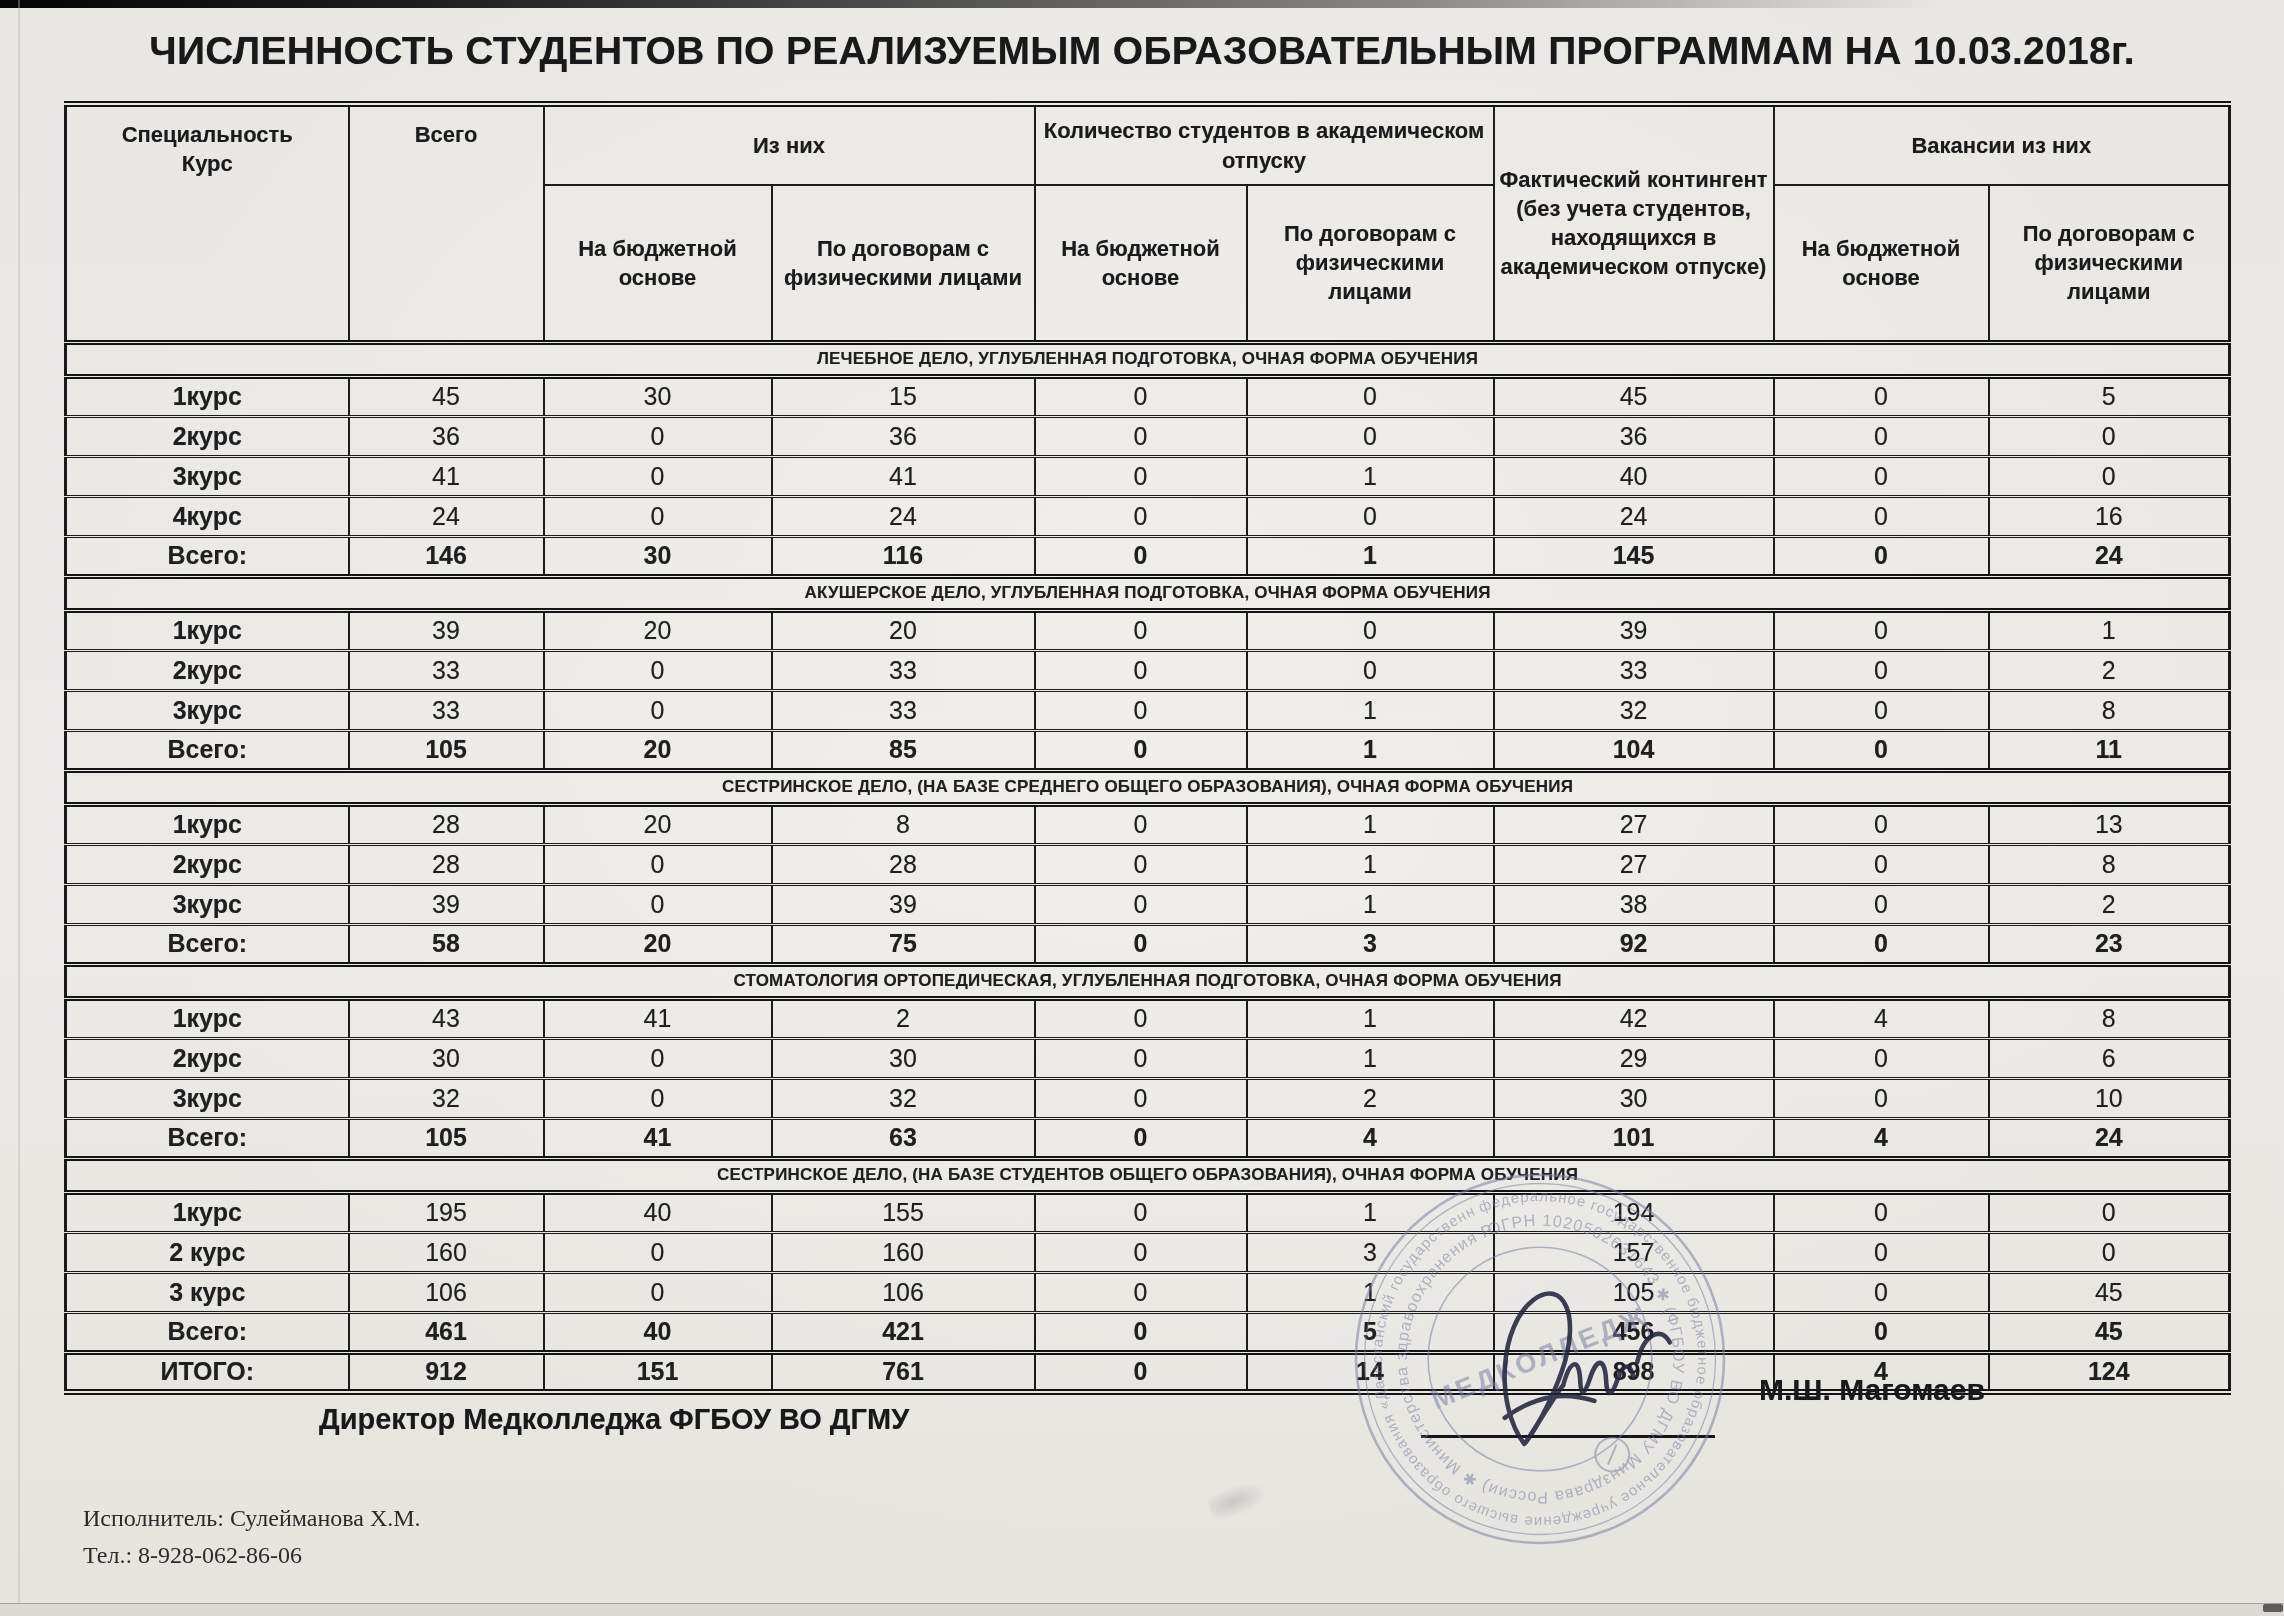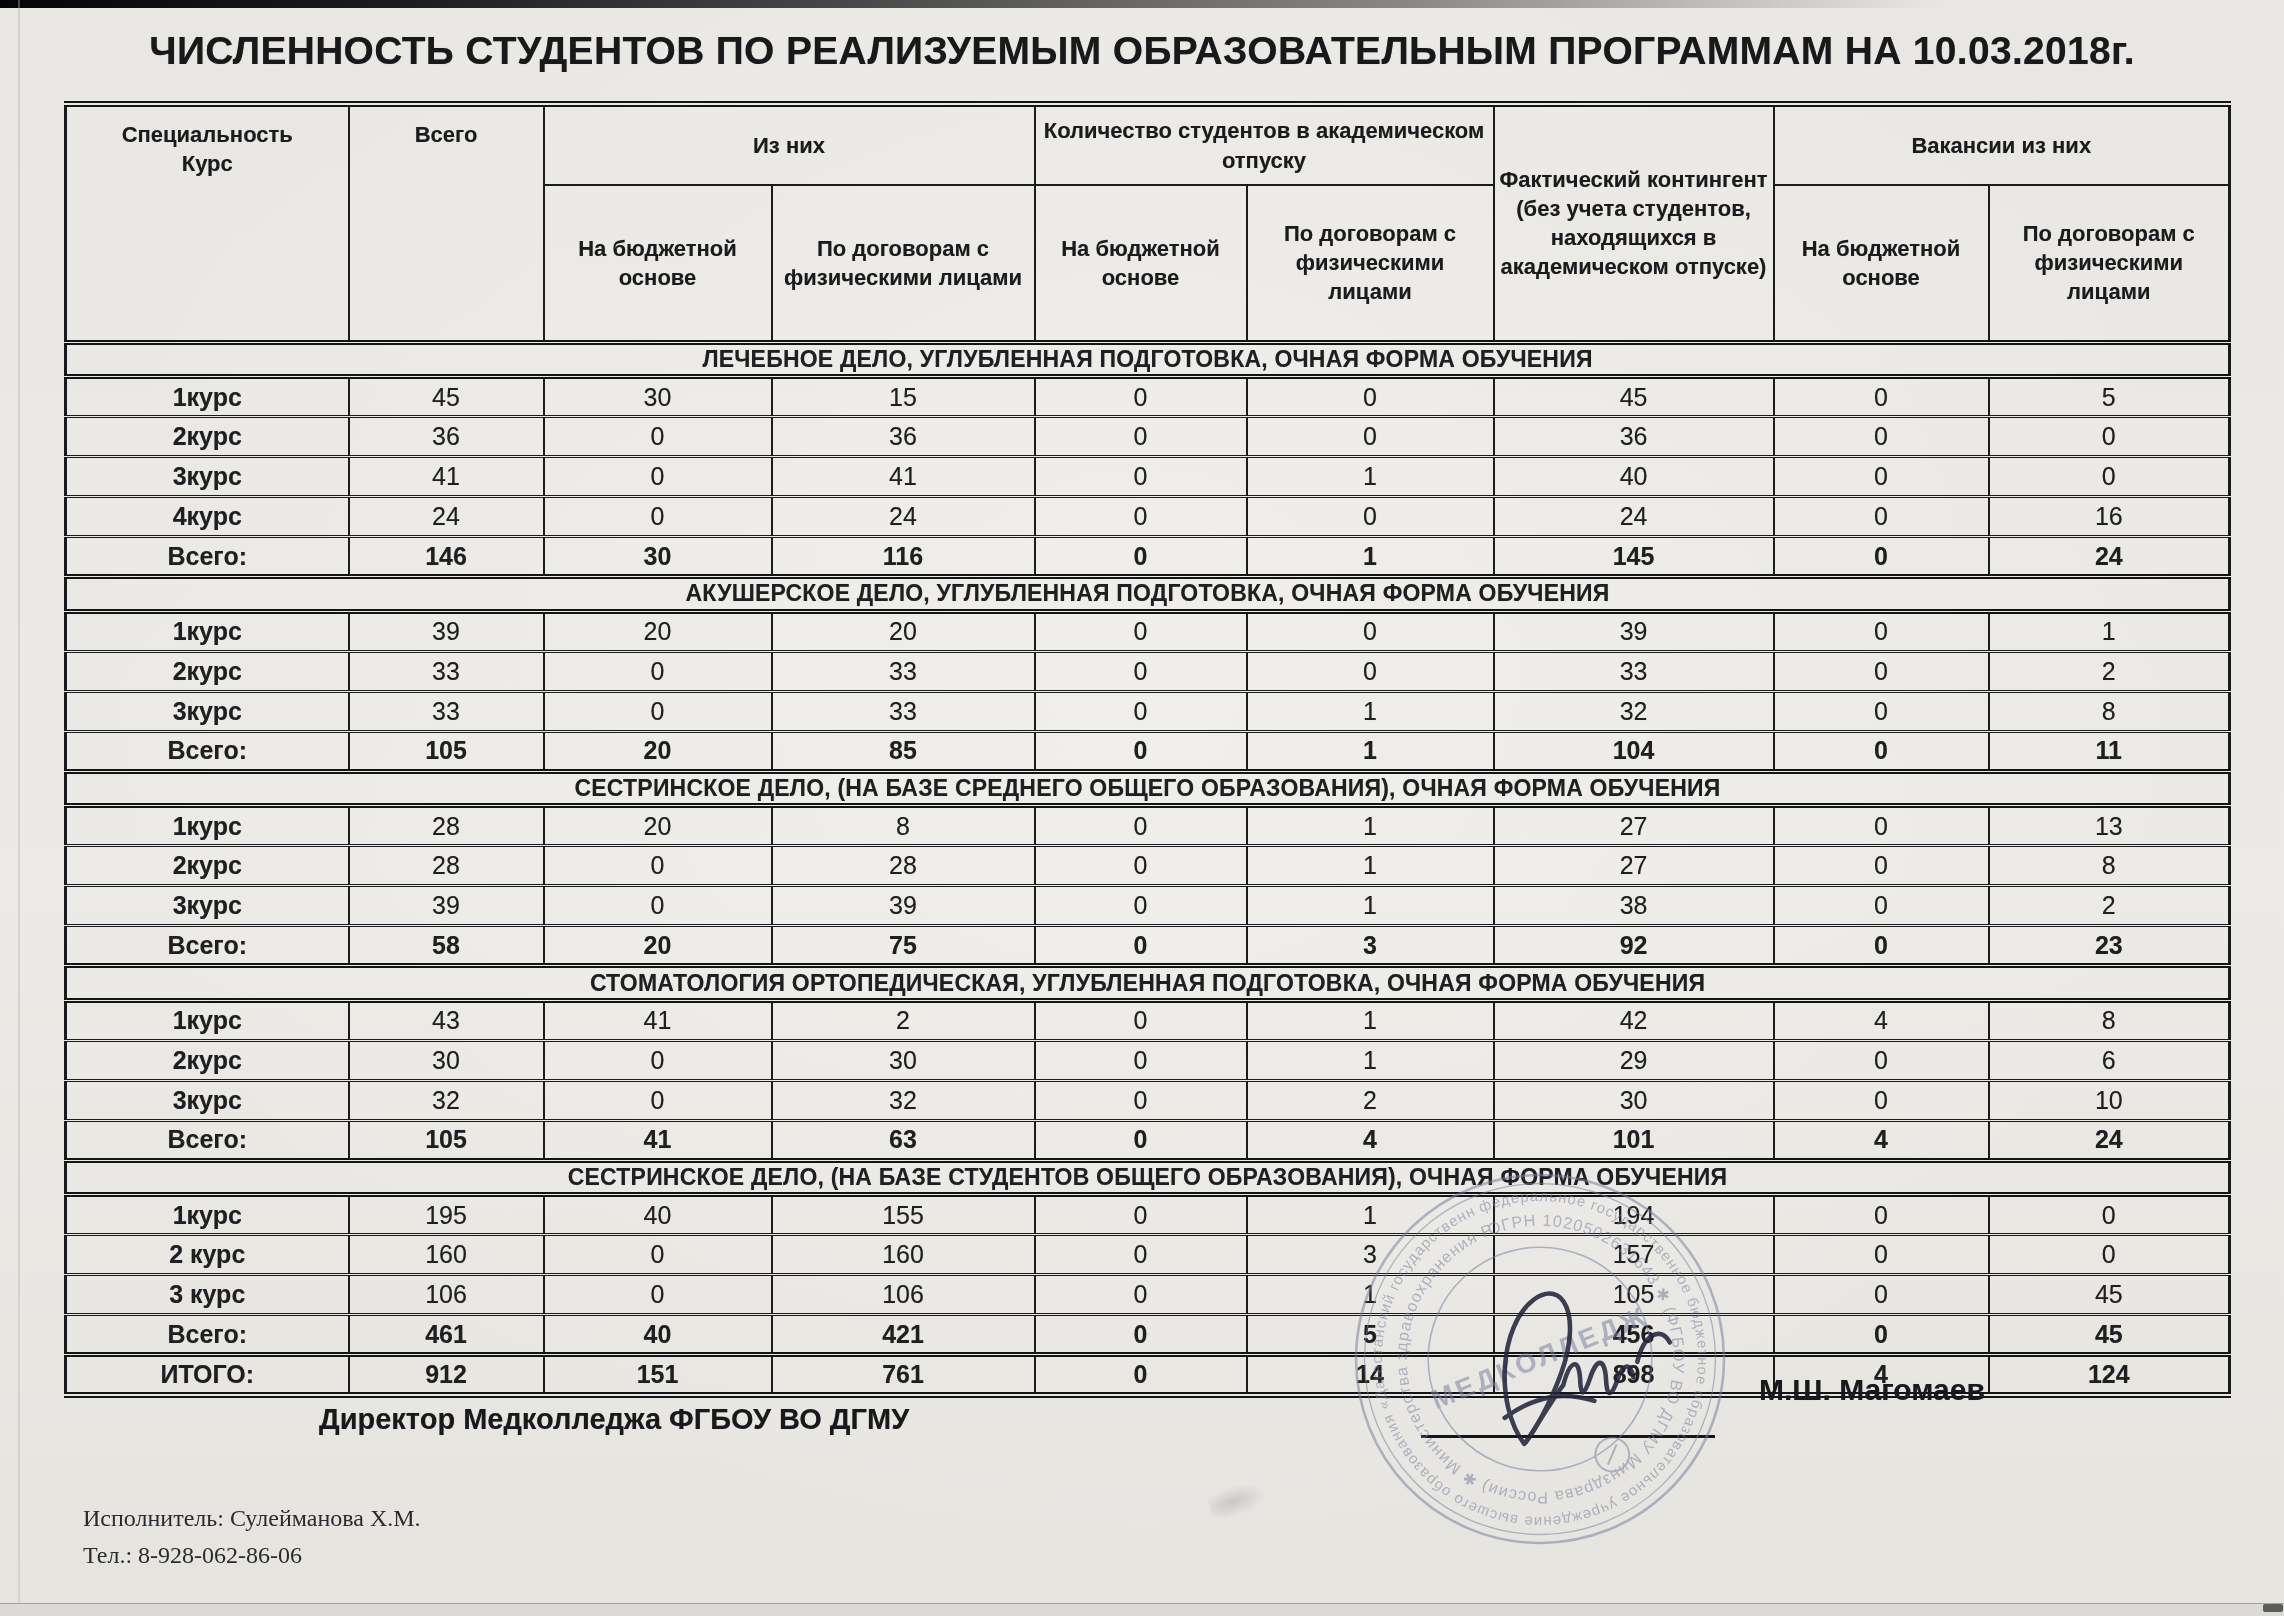--- a/index.html
+++ b/index.html
@@ -43,21 +43,21 @@
     overflow:hidden;
   }
   thead tr.hrow1{height:81px;}
   thead tr.hrow2{height:157px;}
   .main th{font-size:22px;font-weight:bold;line-height:1.32;color:#1b1b1e;}
   th.v-top{vertical-align:top;padding-top:13px;}
   thead tr.hrow1 th{border-top:6.5px double #141416;}
   tbody tr.section-row{height:34px;}
   tbody tr.section-row td{
     border-top:5.2px double #141416;border-bottom:5.2px double #141416;
-    font-weight:bold;font-size:23px;letter-spacing:0.2px;
+    font-weight:bold;font-size:17px;letter-spacing:0.2px;
   }
   tbody tr.data-row{height:40px;}
   tbody tr.data-row td{border-top:3.3px double #1c1c1e;font-size:25px;}
   tbody td.lbl{font-weight:bold;font-size:23.4px;}
   tbody tr.bold-row td{font-weight:bold;}
   tbody tr.total-row{height:40px;}
   tbody tr.total-row td{border-top:5.2px double #141416;border-bottom:6.5px double #141416;}
 
   .director-label{position:absolute;left:319px;top:1403px;font-size:29px;font-weight:bold;
     color:#19191c;text-shadow:0 0 0.7px rgba(0,0,0,.4);}

